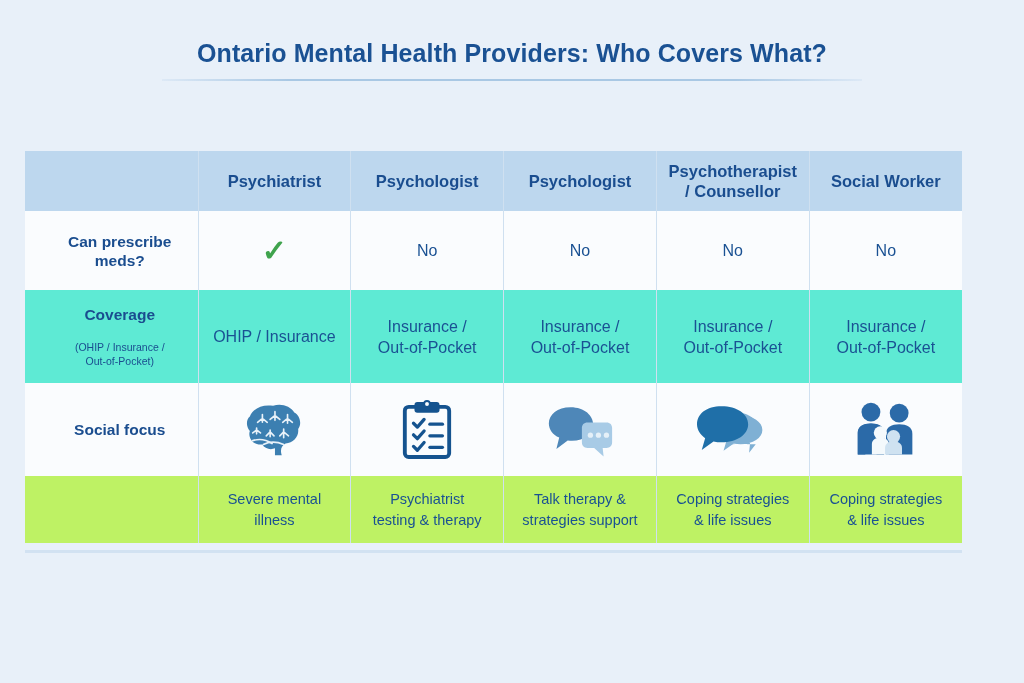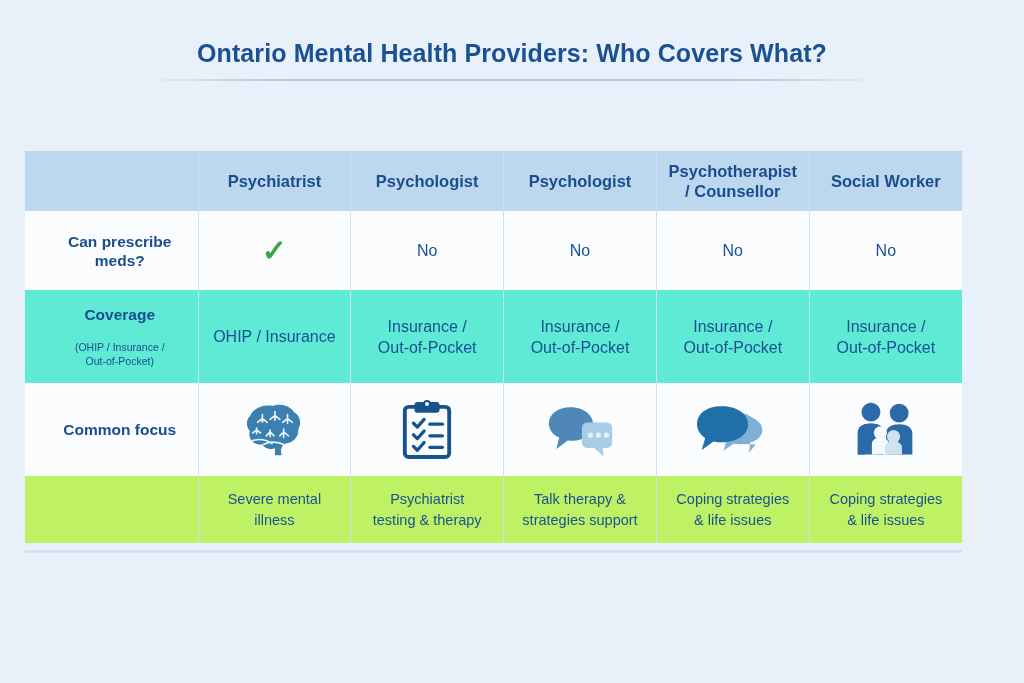--- a/index.html
+++ b/index.html
@@ -219,21 +219,21 @@
           <div class="cell-text">Insurance /</div>
           <div class="cell-text">Out-of-Pocket</div>
         </td>
         <td>
           <div class="cell-text">Insurance /</div>
           <div class="cell-text">Out-of-Pocket</div>
         </td>
       </tr>
 
       <tr class="row-a r3">
-        <td class="label-cell">Common focus</td>
+        <td class="label-cell">Social focus</td>
 
         <td>
           <div class="icon-wrap">
             <svg width="62" height="58" viewBox="0 0 64 60" xmlns="http://www.w3.org/2000/svg">
               <path d="M31 5 C20 3 10 8 7 16 C3 19 3 27 7 31 C5 37 9 44 16 45 L20 45 C22 49 28 51 33 49 L33 56 L40 56 C38 50 40 46 44 44 C52 43 58 37 57 29 C61 24 59 15 53 12 C49 5 39 2 31 5 Z" fill="#3c7fb1"></path>
               <g stroke="#e9f2f9" stroke-width="1.7" fill="none" stroke-linecap="round">
                 <path d="M20 14 L20 22 M20 18 L15 22 M20 18 L25 22"></path>
                 <path d="M33 11 L33 20 M33 15 L28 19 M33 15 L38 19"></path>
                 <path d="M46 14 L46 23 M46 18 L41 22 M46 18 L51 22"></path>
                 <path d="M14 28 L14 34 M14 30 L10 33 M14 30 L18 33"></path>

